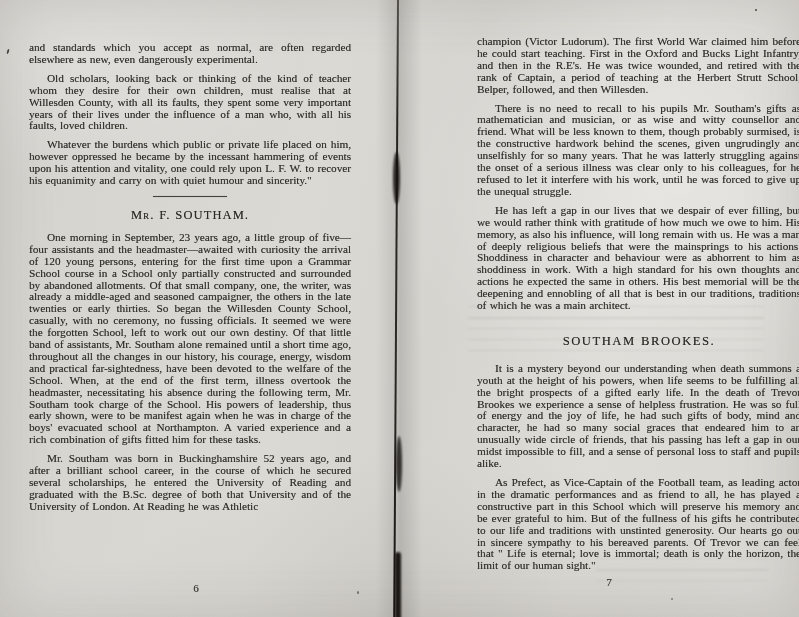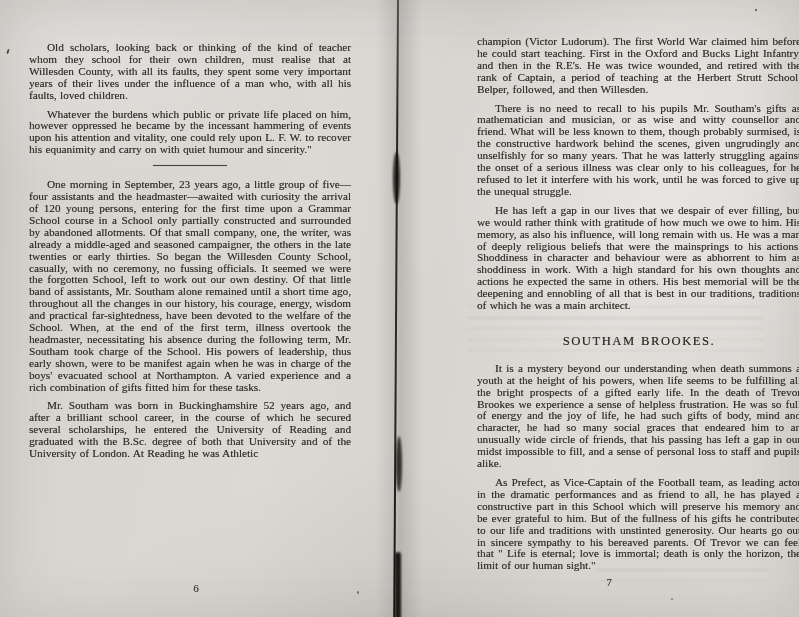--- a/index.html
+++ b/index.html
@@ -86,24 +86,26 @@
 
 <div class="scan">
 
   <div class="gutter-shade"></div>
   <div class="gutter-line"></div>
   <div class="gutter-blob blob-1"></div>
   <div class="gutter-blob blob-2"></div>
   <div class="gutter-blob blob-3"></div>
 
   <div class="page page-left">
-    <p class="para">Old scholars, looking back or thinking of the kind of teacher whom they school for their own children, must realise that at Willesden County, with all its faults, they spent some very important years of their lives under the influence of a man who, with all his faults, loved children.</p>
+    <p class="para noindent">and standards which you accept as normal, are often regarded elsewhere as new, even dangerously experimental.</p>
+    <p class="para">Old scholars, looking back or thinking of the kind of teacher whom they desire for their own children, must realise that at Willesden County, with all its faults, they spent some very important years of their lives under the influence of a man who, with all his faults, loved children.</p>
     <p class="para">Whatever the burdens which public or private life placed on him, however oppressed he became by the incessant hammering of events upon his attention and vitality, one could rely upon L. F. W. to recover his equanimity and carry on with quiet humour and sincerity."</p>
     <div class="section-head">
       <div class="rule"></div>
+      <h2 class="heading smallcaps">Mr. F. SOUTHAM.</h2>
     </div>
     <p class="para">One morning in September, 23 years ago, a little group of five—four assistants and the headmaster—awaited with curiosity the arrival of 120 young persons, entering for the first time upon a Grammar School course in a School only partially constructed and surrounded by abandoned allotments. Of that small company, one, the writer, was already a middle-aged and seasoned campaigner, the others in the late twenties or early thirties. So began the Willesden County School, casually, with no ceremony, no fussing officials. It seemed we were the forgotten School, left to work out our own destiny. Of that little band of assistants, Mr. Southam alone remained until a short time ago, throughout all the changes in our history, his courage, energy, wisdom and practical far-sightedness, have been devoted to the welfare of the School. When, at the end of the first term, illness overtook the headmaster, necessitating his absence during the following term, Mr. Southam took charge of the School. His powers of leadership, thus early shown, were to be manifest again when he was in charge of the boys' evacuated school at Northampton. A varied experience and a rich combination of gifts fitted him for these tasks.</p>
     <p class="para">Mr. Southam was born in Buckinghamshire 52 years ago, and after a brilliant school career, in the course of which he secured several scholarships, he entered the University of Reading and graduated with the B.Sc. degree of both that University and of the University of London. At Reading he was Athletic</p>
   </div>
 
   <div class="page page-right">
     <p class="para noindent">champion (Victor Ludorum). The first World War claimed him before he could start teaching. First in the Oxford and Bucks Light Infantry, and then in the R.E's. He was twice wounded, and retired with the rank of Captain, a period of teaching at the Herbert Strutt School, Belper, followed, and then Willesden.</p>
     <p class="para">There is no need to recall to his pupils Mr. Southam's gifts as mathematician and musician, or as wise and witty counsellor and friend. What will be less known to them, though probably surmised, is the constructive hardwork behind the scenes, given ungrudingly and unselfishly for so many years. That he was latterly struggling against the onset of a serious illness was clear only to his colleagues, for he refused to let it interfere with his work, until he was forced to give up the unequal struggle.</p>
     <p class="para">He has left a gap in our lives that we despair of ever filling, but we would rather think with gratitude of how much we owe to him. His memory, as also his influence, will long remain with us. He was a man of deeply religious beliefs that were the mainsprings to his actions. Shoddiness in character and behaviour were as abhorrent to him as shoddiness in work. With a high standard for his own thoughts and actions he expected the same in others. His best memorial will be the deepening and ennobling of all that is best in our traditions, traditions of which he was a main architect.</p>
     <div class="heading-wrap-right">

